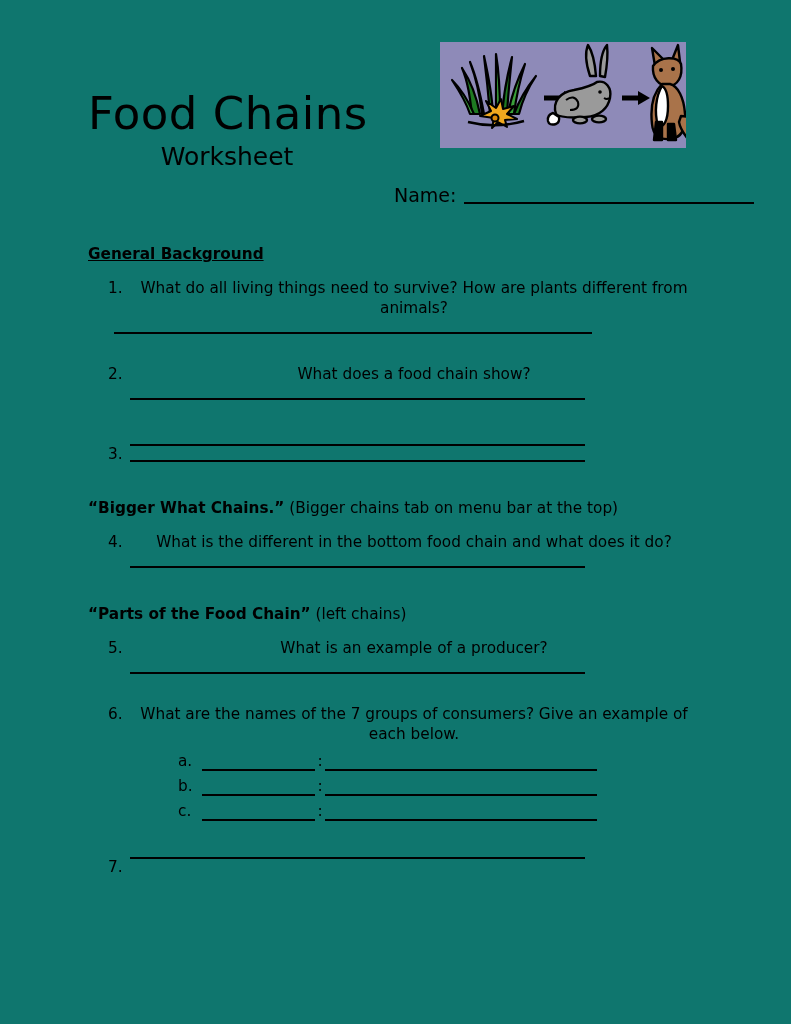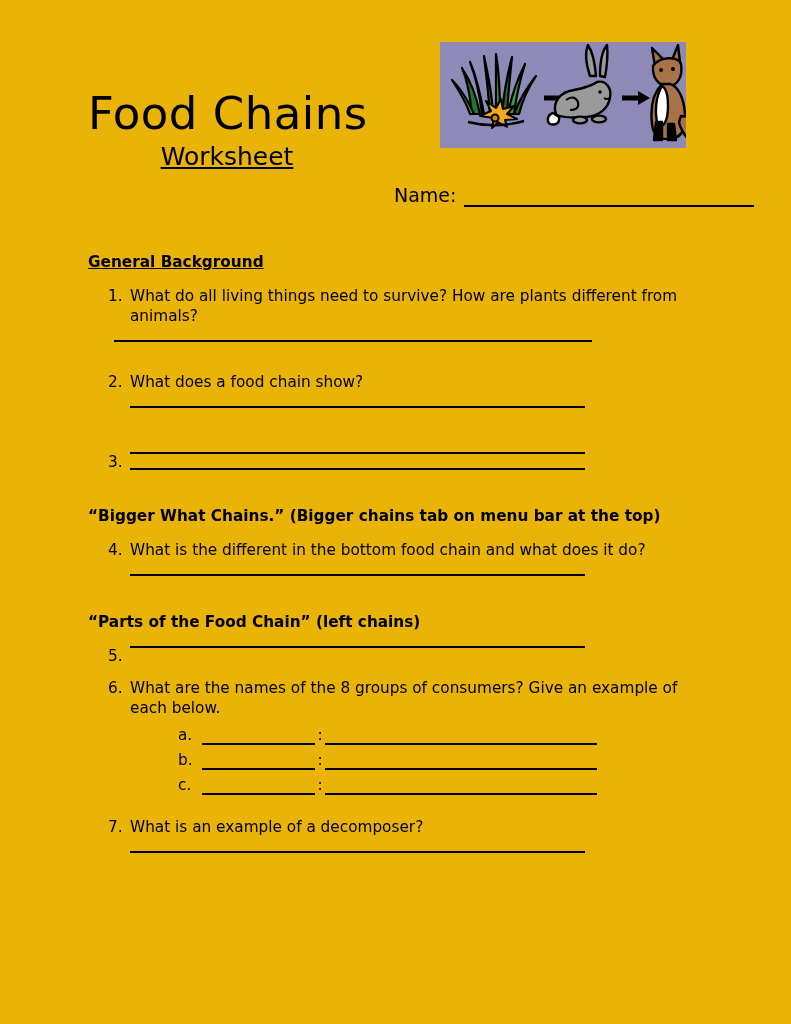--- a/index.html
+++ b/index.html
@@ -13,21 +13,21 @@
     position: relative;
     font-family: "DejaVu Sans", sans-serif;
     color: #000000;
     overflow: hidden;
   }
 
   
   .page {
     position: absolute;
     inset: 0;
-    background: #eab308;
+    background: #0f766e;
   }
 
   
   .title-block {
     position: absolute;
     left: 88px;
     top: 88px;
     width: 340px;
   }
   .doc-title {
@@ -37,79 +37,78 @@
     letter-spacing: 0.5px;
     white-space: nowrap;
   }
   .doc-subtitle {
     font-size: 25px;
     line-height: 30px;
     text-align: center;
     margin-top: 2px;
     padding-right: 62px;
     white-space: nowrap;
-    text-decoration: underline;
   }
 
   
   .foodchain-img {
     position: absolute;
     left: 440px;
     top: 42px;
     width: 246px;
     height: 106px;
     background: #8e8ab8;
     overflow: hidden;
   }
   .foodchain-img svg { display: block; }
 
   
   .name-row {
     position: absolute;
     left: 394px;
     top: 183px;
     display: flex;
-    align-items: flex-end;
+    align-items: center;
     white-space: nowrap;
   }
   .name-label {
     font-size: 19px;
     line-height: 24px;
   }
   .name-blank {
     display: inline-block;
     width: 290px;
     border-bottom: 2px solid #000;
     margin-left: 8px;
     height: 15px;
   }
 
   
   .content {
     position: absolute;
     left: 88px;
-    top: 252px;
+    top: 244px;
     width: 610px;
     font-size: 15.3px;
     line-height: 20px;
   }
 
   .section-head {
     font-size: 15.3px;
     line-height: 20px;
     margin: 0 0 14px 0;
   }
   .section-head .strong {
     font-weight: bold;
   }
   .section-head.underlined .strong {
     text-decoration: underline;
   }
   .section-head .plain {
-    font-weight: bold;
+    font-weight: normal;
   }
 
   ol.qlist {
     list-style: none;
     margin: 0;
     padding: 0;
   }
   li.q {
     position: relative;
     padding-left: 42px;
@@ -117,20 +116,21 @@
   }
   li.q .num {
     position: absolute;
     left: 20px;
     top: 0;
     width: 22px;
     text-align: left;
   }
   li.q .qtext {
     display: block;
+    text-align: center;
   }
 
   
   .blank-line {
     border-bottom: 2px solid #000;
     height: 0;
   }
   .lines {
     margin-top: 14px;
   }
@@ -319,29 +319,30 @@
 
     <div class="gap-lg"></div>
 
     <div class="section-head">
       <span class="strong">“Parts of the Food Chain”</span><span class="plain"> (left chains)</span>
     </div>
 
     <ol class="qlist">
       <li class="q">
         <span class="num">5.</span>
+        <span class="qtext">What is an example of a producer?</span>
         <div class="lines w-std">
           <div class="blank-line"></div>
         </div>
       </li>
       <div class="gap-md"></div>
 
       <li class="q">
         <span class="num">6.</span>
-        <span class="qtext">What are the names of the 8 groups of consumers? Give an example of each below.</span>
+        <span class="qtext">What are the names of the 7 groups of consumers? Give an example of each below.</span>
         <ul class="sublist">
           <li>
             <span class="slabel">a.</span>
             <span class="short-blank"></span>
             <span class="colon">:</span>
             <span class="long-blank"></span>
           </li>
           <li>
             <span class="slabel">b.</span>
             <span class="short-blank"></span>
@@ -353,21 +354,20 @@
             <span class="short-blank"></span>
             <span class="colon">:</span>
             <span class="long-blank"></span>
           </li>
         </ul>
       </li>
       <div class="gap-sm"></div>
 
       <li class="q">
         <span class="num">7.</span>
-        <span class="qtext">What is an example of a decomposer?</span>
         <div class="lines w-std">
           <div class="blank-line"></div>
         </div>
       </li>
     </ol>
 
   </div>
 </div>
 
 </body></html>

